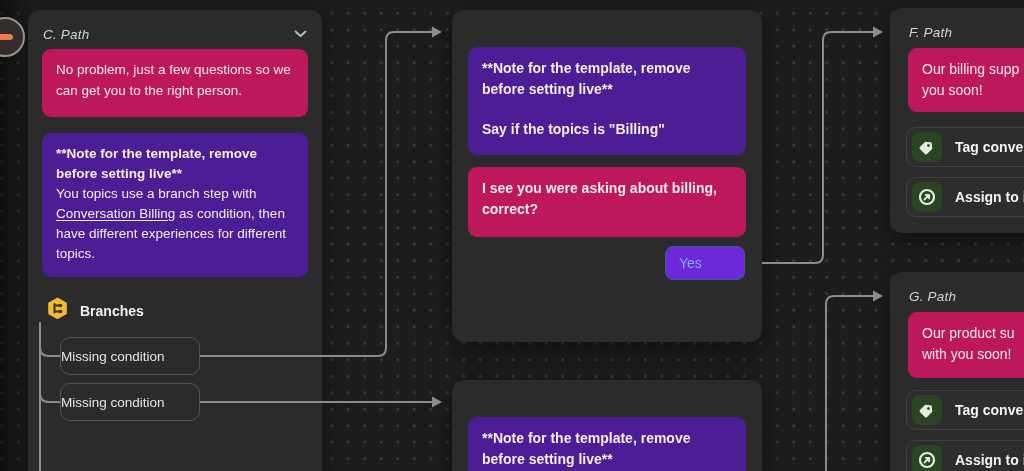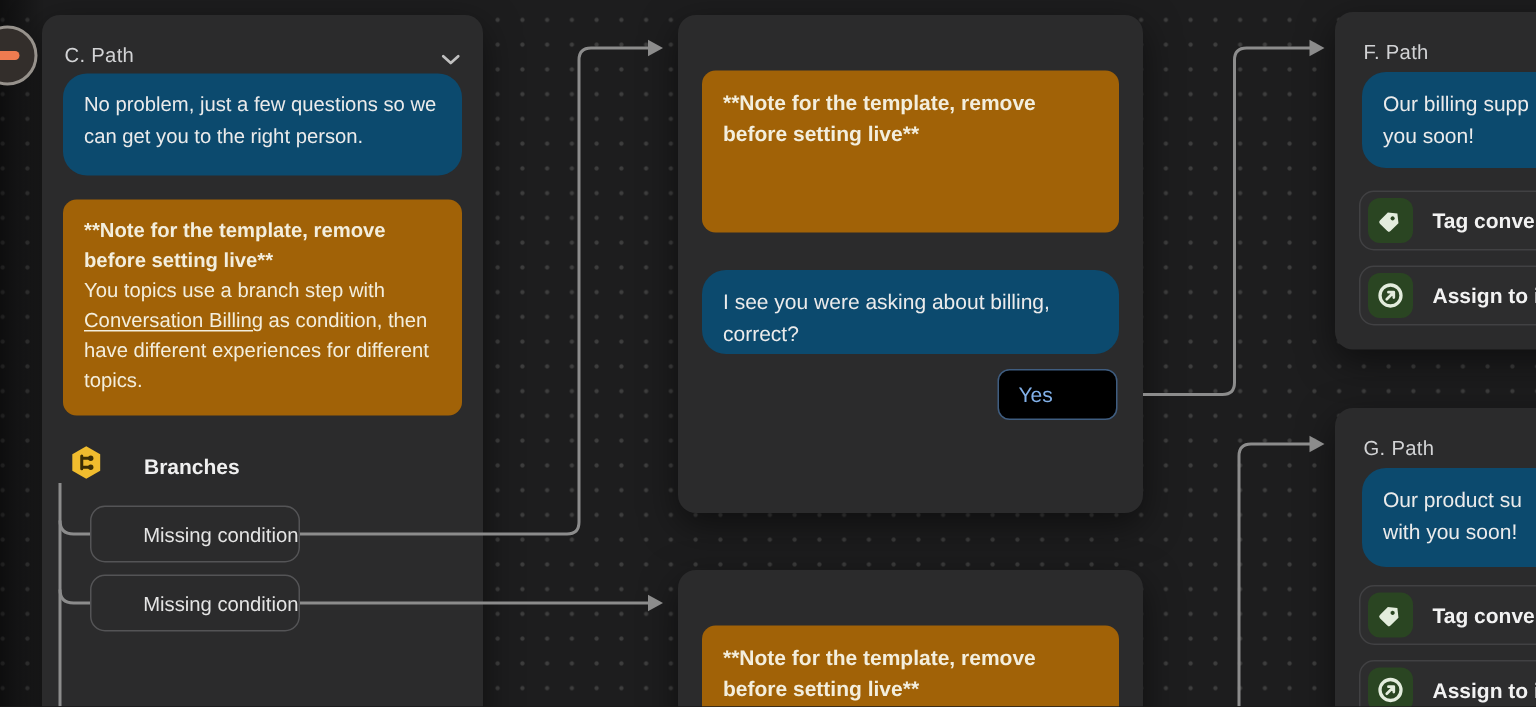--- a/index.html
+++ b/index.html
@@ -18,47 +18,47 @@
     background:linear-gradient(to right, rgba(0,0,0,.5), rgba(0,0,0,0));
     pointer-events:none; z-index:1;
   }
 
   .node {
     position:absolute; background:#2b2b2c; border-radius:12px;
     box-shadow:0 8px 24px rgba(0,0,0,.5); z-index:2;
   }
   .node-header {
     position:absolute; left:15px; right:15px; top:14px; height:20px;
-    display:flex; align-items:flex-end; justify-content:space-between;
+    display:flex; align-items:center; justify-content:space-between;font-style:italic;
   }
   .node-title { font-size:13.5px; color:#d2d3d5; font-weight:400; letter-spacing:.2px; }
   .chev { display:flex; align-items:center; cursor:pointer; }
 
   .card {
     position:absolute; border-radius:9px; padding:11px 14px;
     font-size:13.5px; line-height:20.5px; color:#ebebeb;
   }
-  .msg-card  { background:#0c4a6e;border-radius:16px; }
-  .note-card { background:#a16207; color:#f3eedd; }
+  .msg-card  { background:#be185d; }
+  .note-card { background:#4c1d95; color:#f3eedd; }
   .note-bold { font-weight:bold; }
   .note-link { text-decoration:underline; text-underline-offset:2px; }
 
   .branches-row {
-    position:absolute; display:flex; align-items:center; gap:26px;
+    position:absolute; display:flex; align-items:center; gap:10px;
   }
   .branches-label { font-size:14px; font-weight:bold; color:#f0f0f0; }
 
   .branch-box {
     position:absolute; width:140px; height:38px; border:1px solid #545456;
     border-radius:10px; background:#2b2b2c; display:flex; align-items:center;
-    justify-content:flex-end; font-size:13.5px; color:#e4e4e4; z-index:4;
+    justify-content:flex-start; font-size:13.5px; color:#e4e4e4; z-index:4;
   }
 
   .reply-btn {
-    position:absolute; width:80px; height:34px; background:#000000;
+    position:absolute; width:80px; height:34px; background:#6d28d9;
     border:1.5px solid #3f5d80; border-radius:8px; color:#82b1ea;
     font-size:14px; font-weight:500; display:flex; align-items:center;
     padding-left:13px; cursor:pointer;text-align:center;
   }
 
   .action-row {
     position:absolute; height:40px; border:1px solid #414143; border-radius:10px;
     background:#2d2d2e; display:flex; align-items:center; gap:13px; padding:0 5px 0 5px;
   }
   .action-icon {
@@ -124,23 +124,24 @@
     <span>Missing condition</span>
   </div>
   <div class="branch-box" style="left:60px; top:383px;">
     <span>Missing condition</span>
   </div>
 
   <div class="node" style="left:452px; top:10px; width:310px; height:332px;">
 
     <div class="card note-card" style="left:16px; top:37px; width:278px; height:108px; font-size:14px; line-height:21px;">
       <div class="note-bold">**Note for the template, remove before setting live**</div>
-    </div>
-
-    <div class="card msg-card" style="left:16px; top:170px; width:278px; height:56px; font-size:14px;">
+      <div class="note-bold" style="margin-top:19px;">Say if the topics is "Billing"</div>
+    </div>
+
+    <div class="card msg-card" style="left:16px; top:157px; width:278px; height:70px; font-size:14px;font-weight:bold;">
       <span>I see you were asking about billing, correct?</span>
     </div>
 
     <div class="reply-btn" style="left:213px; top:236px;">
       <span>Yes</span>
     </div>
   </div>
 
   <div class="node" style="left:452px; top:380px; width:310px; height:110px;">
     <div class="card note-card" style="left:16px; top:37px; width:278px; height:70px; font-size:14px; line-height:21px;">

